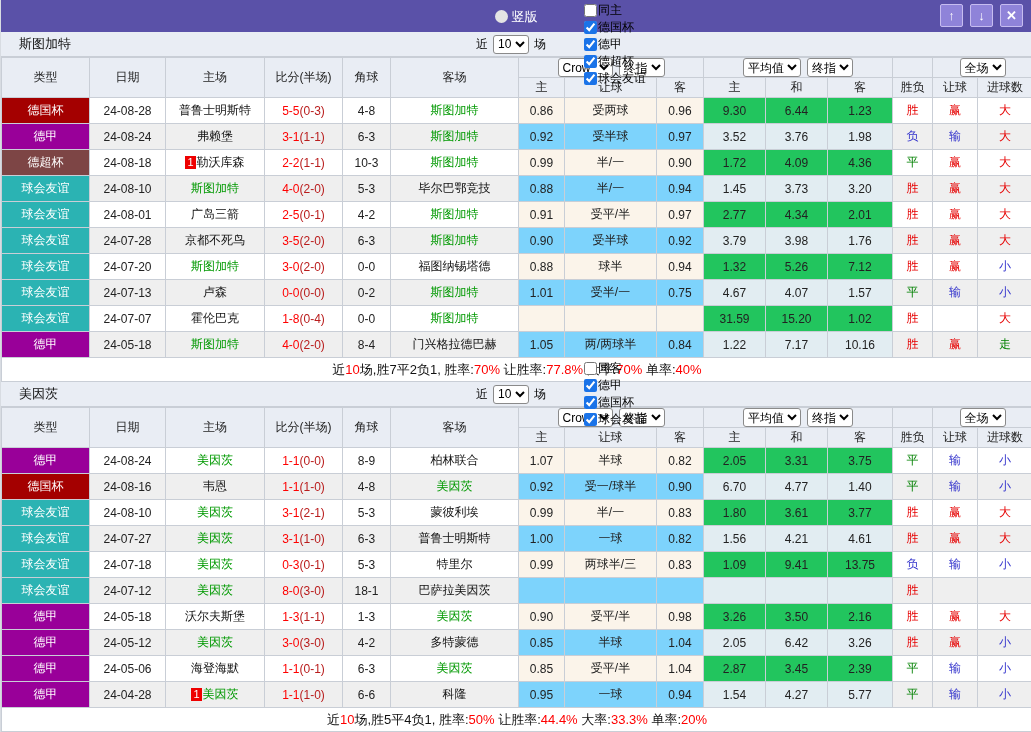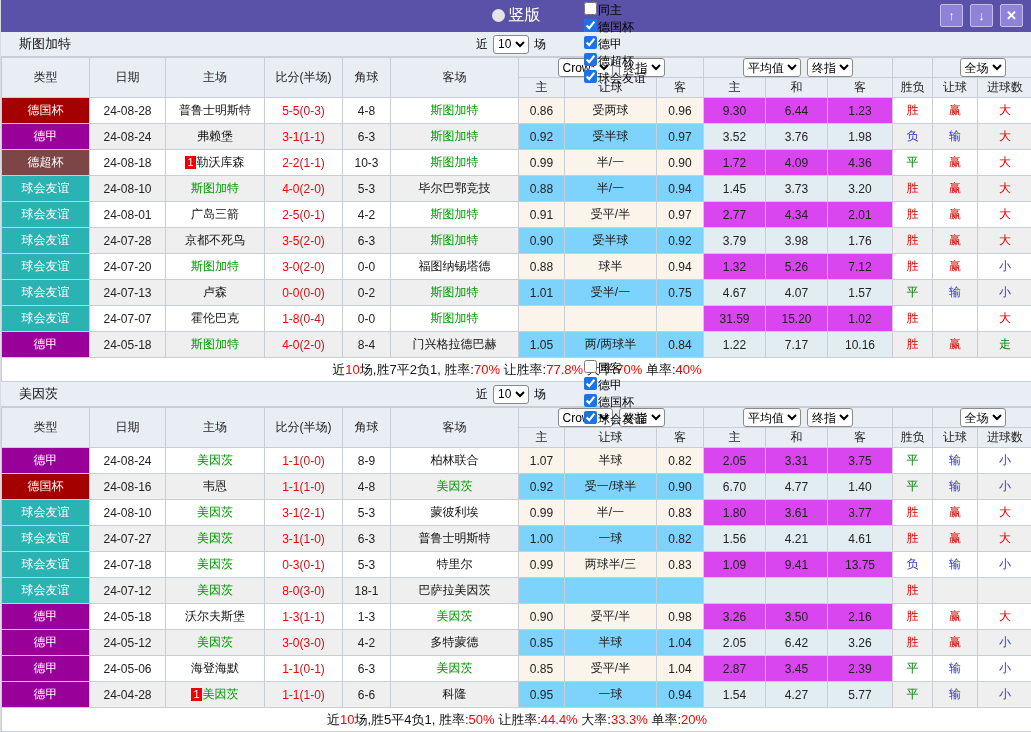--- a/index.html
+++ b/index.html
@@ -5,50 +5,50 @@
   * { box-sizing: border-box; margin:0; padding:0; }
   html,body { width:1031px; height:732px; overflow:hidden; background:#fff;
     font-family:"Liberation Sans","DejaVu Sans",sans-serif; }
   .app { width:1031px; height:732px; border-left:1px solid #d8dce2; }
 
   
   .titlebar { position:relative; height:32px; background:#5a51a8; display:flex;
     align-items:center; justify-content:center; }
   .title-group { display:flex; align-items:center; gap:10px;flex-direction:column; }
   .title { color:#fff; font-size:15px; font-weight:bold; letter-spacing:1px; }
-  .radio-opt { display:flex; align-items:center; gap:4px; color:#fff; font-size:16px; cursor:pointer; }
+  .radio-opt { display:flex; align-items:center; gap:4px; color:#fff; font-size:13px; cursor:pointer; }
   .radio { width:13px; height:13px; border-radius:50%; background:#e4e4e4; display:inline-block; }
   .radio.on { background:#fff; border:4px solid #2196f3; }
   .win-buttons { position:absolute; right:8px; top:4px; display:flex; gap:7px; }
   .win-buttons button { width:23px; height:23px; background:#8f83d9; border:1px solid #c6bcf0;
     border-radius:2px; color:#fff; font-size:13px; font-weight:bold; line-height:1; cursor:pointer; }
 
   
   .filterbar { position:relative; height:25px; background:#e9edf4; border-bottom:1px solid #c9ced6;
     font-size:12px; color:#000; }
   .team-name { position:absolute; left:18px; top:0; line-height:24px; font-size:13px; color:#111; }
   .filter-controls { position:absolute; left:0; right:0; top:0; height:24px; display:flex;
     align-items:center; justify-content:center; gap:2px; padding-left:90px; }
   .filter-controls select { height:19px; font-size:12px; border:1px solid #8a8a8a; border-radius:3px;
     background:#fff; margin:0 3px; }
-  .chk { display:flex; margin-left:4px; cursor:pointer;padding-left:32px; }
+  .chk { display:flex; align-items:center; margin-left:4px; cursor:pointer;padding-left:32px; }
   .chk input { width:13px; height:13px; accent-color:#1a73e8; margin-right:1px; }
 
   
   table { table-layout:fixed; border-collapse:collapse; width:1031px; }
   th,td { border:1px solid #c9ced6; text-align:center; white-space:nowrap; overflow:hidden;
     font-size:12px; font-weight:normal; color:#222; padding:0; }
   thead th { background:#e9edf4; height:20px; }
   thead .sel-cell select { height:19px; font-size:12px; border:1px solid #8a8a8a; border-radius:3px;
     background:#fff; margin:0 3px; }
   tbody td { height:26px; background:#fff; }
   tbody tr.even td { background:#efefef; }
   tbody td.odds { background:#fbf4ea; }
   tbody tr.even td.odds { background:#7dd3fc; }
-  tbody td.avg { background:#d946ef; }
+  tbody td.avg { background:#22c55e; }
   tbody tr.even td.avg { background:#e2edf2; }
   td.lg { color:#fff; }
   .lg-cup { background:#a40000 !important; }
   .lg-league { background:#990099 !important; }
   .lg-super { background:#7d4545 !important; }
   .lg-friendly { background:#2bb3b3 !important; }
   .team { color:#111; cursor:pointer;margin-top:15px; }
   .sel-team { color:#009900; }
   .rank { display:inline-block; background:#ee0000; color:#fff; font-size:11px; line-height:13px;
     padding:0 2px; margin-right:1px; }

